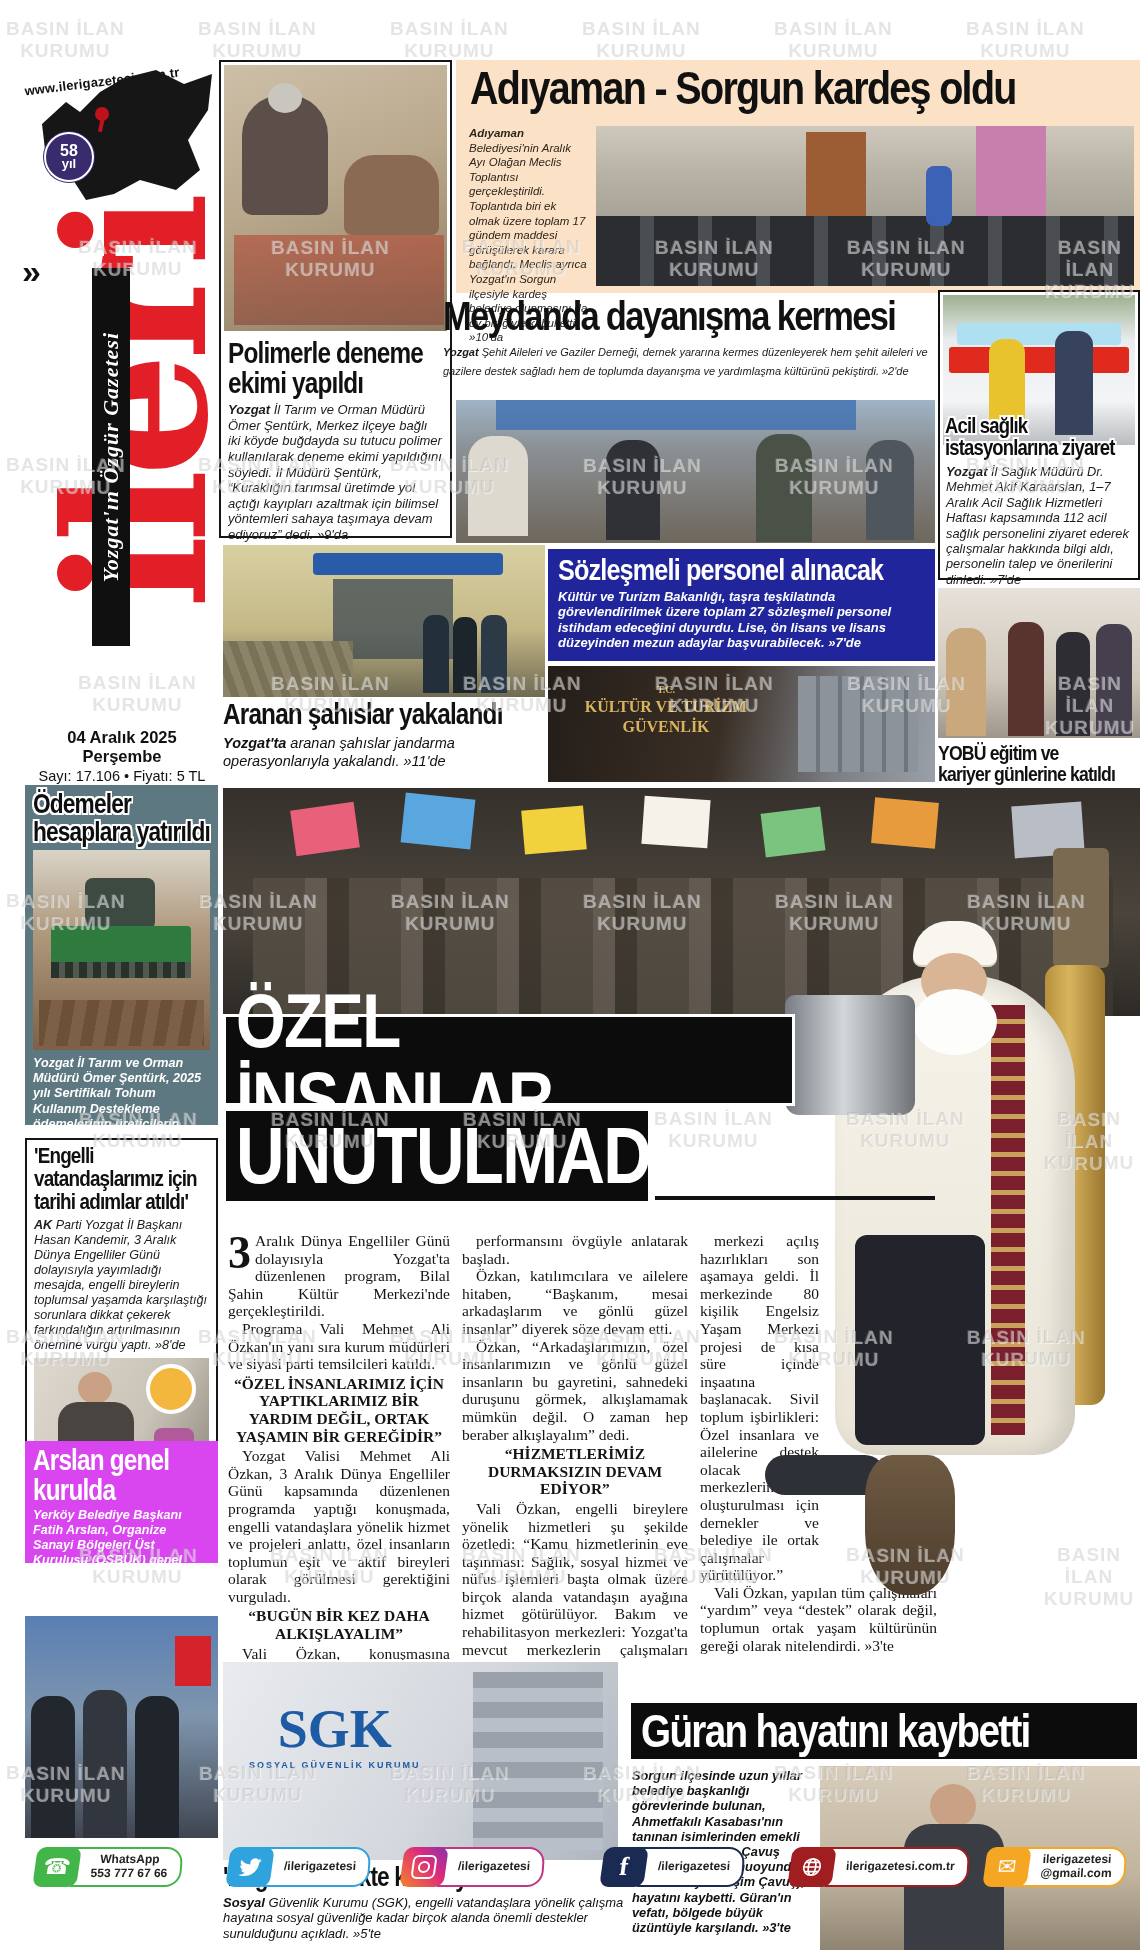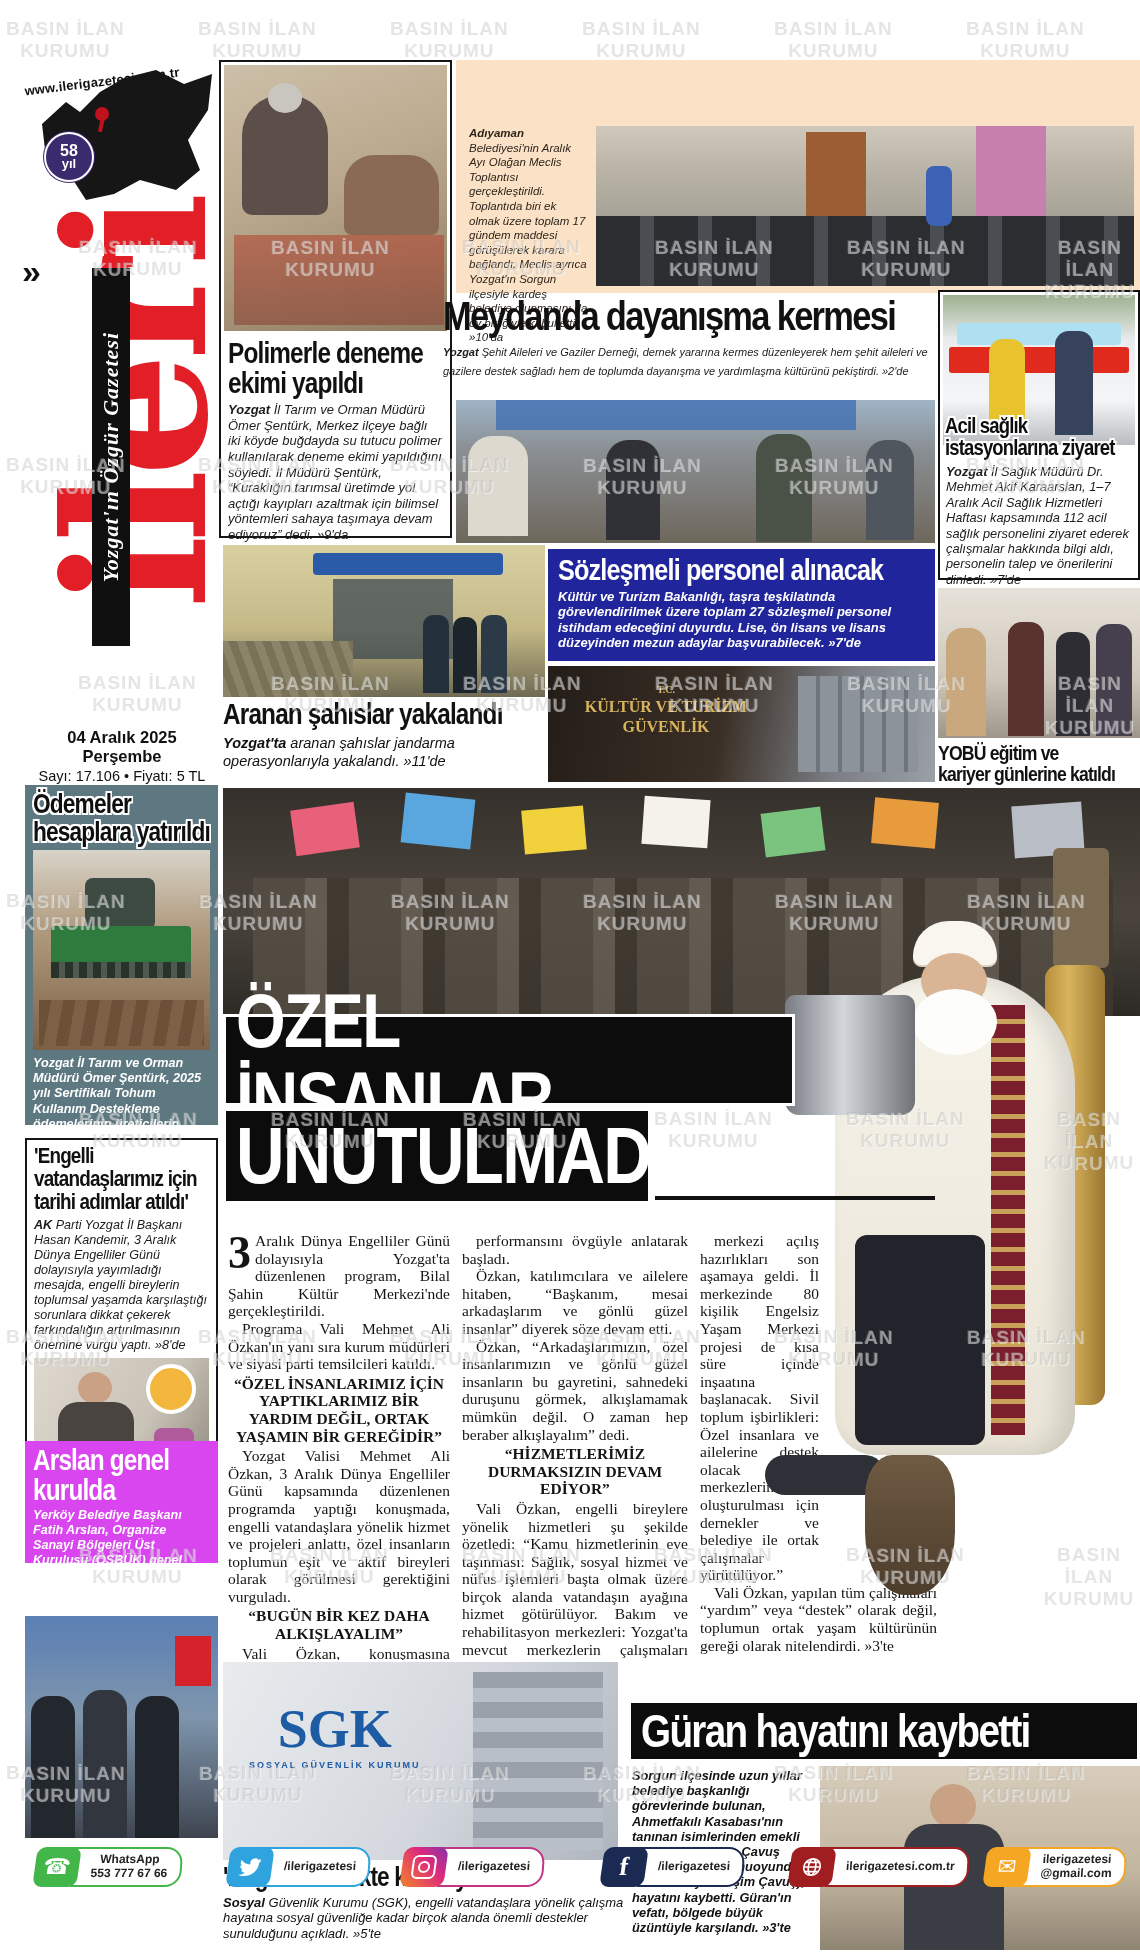--- a/index.html
+++ b/index.html
@@ -84,20 +84,23 @@
     </div>
     <div style="margin:8px 2px 4px 4px;width:220px;">
       <span class="cond" style="font-size:29px;">Polimerle deneme ekimi yapıldı</span>
     </div>
     <div class="ital" style="margin:4px 4px 0 4px;font-size:13px;line-height:15.6px;height:158px;overflow:hidden;">
       <span class="lead">Yozgat</span><span> İl Tarım ve Orman Müdürü Ömer Şentürk, Merkez ilçeye bağlı iki köyde buğdayda su tutucu polimer kullanılarak deneme ekimi yapıldığını söyledi. İl Müdürü Şentürk, “Kuraklığın tarımsal üretimde yol açtığı kayıpları azaltmak için bilimsel yöntemleri sahaya taşımaya devam ediyoruz” dedi. »9'da</span>
     </div>
   </div>
 
   <div class="abs" style="left:456px;top:60px;width:684px;height:233px;background:#fbe2c6;">
+    <div style="position:absolute;left:14px;top:4px;width:660px;">
+      <span class="cond" style="font-size:47px;letter-spacing:-2px;">Adıyaman - Sorgun kardeş oldu</span>
+    </div>
     <div class="ital" style="position:absolute;left:13px;top:66px;width:120px;font-size:11.5px;line-height:14.6px;color:#2d241c;">
       <span class="lead">Adıyaman</span><span> Belediyesi'nin Aralık Ayı Olağan Meclis Toplantısı gerçekleştirildi. Toplantıda biri ek olmak üzere toplam 17 gündem maddesi görüşülerek karara bağlandı. Meclis ayrıca Yozgat'ın Sorgun ilçesiyle kardeş belediye olunmasını da oy birliğiyle kabul etti. »10'da</span>
     </div>
     <div class="photo" style="left:140px;top:66px;width:538px;height:160px;background:linear-gradient(#cfc9bd 0%,#b8b2a6 30%,#8e8a80 100%);">
       <div class="abs" style="left:380px;top:0;width:70px;height:160px;background:#c77fae;"></div>
       <div class="abs" style="left:210px;top:6px;width:60px;height:110px;background:#9c5c34;"></div>
       <div class="abs" style="left:0;top:90px;width:538px;height:70px;background:repeating-linear-gradient(90deg,#2b2d31 0 44px,#4a4d52 44px 58px);"></div>
       <div class="abs" style="left:330px;top:40px;width:26px;height:60px;background:#3b62b5;border-radius:8px;"></div>
     </div>
   </div>

